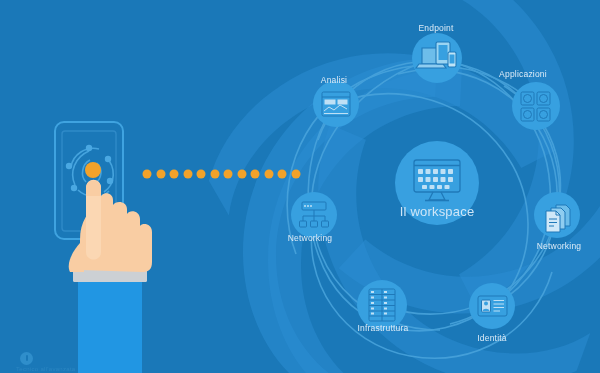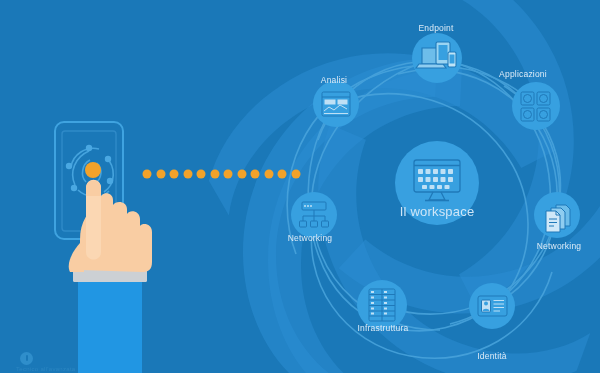--- a/index.html
+++ b/index.html
@@ -319,21 +319,21 @@
     <div class="dot" style="left:255px;top:174px"></div>
     <div class="dot" style="left:268.5px;top:174px"></div>
     <div class="dot" style="left:282px;top:174px"></div>
     <div class="dot" style="left:295.5px;top:174px"></div>
   </div>
 
   <div class="node-label" style="left:334px;top:80px">Analisi</div>
   <div class="node-label" style="left:436px;top:28px">Endpoint</div>
   <div class="node-label" style="left:523px;top:74px">Applicazioni</div>
   <div class="node-label" style="left:559px;top:246px">Networking</div>
-  <div class="node-label" style="left:492px;top:356px">Identità</div>
+  <div class="node-label" style="left:492px;top:338px">Identità</div>
   <div class="node-label" style="left:383px;top:328px">Infrastruttura</div>
   <div class="node-label" style="left:310px;top:238px">Networking</div>
   <div class="node-label center-label" style="left:437px;top:211px">Il workspace</div>
 
   <div id="logo-mark"></div>
   <div id="logo-text">Tecnico all'avanzata</div>
 
 </div>
 
 </body></html>

